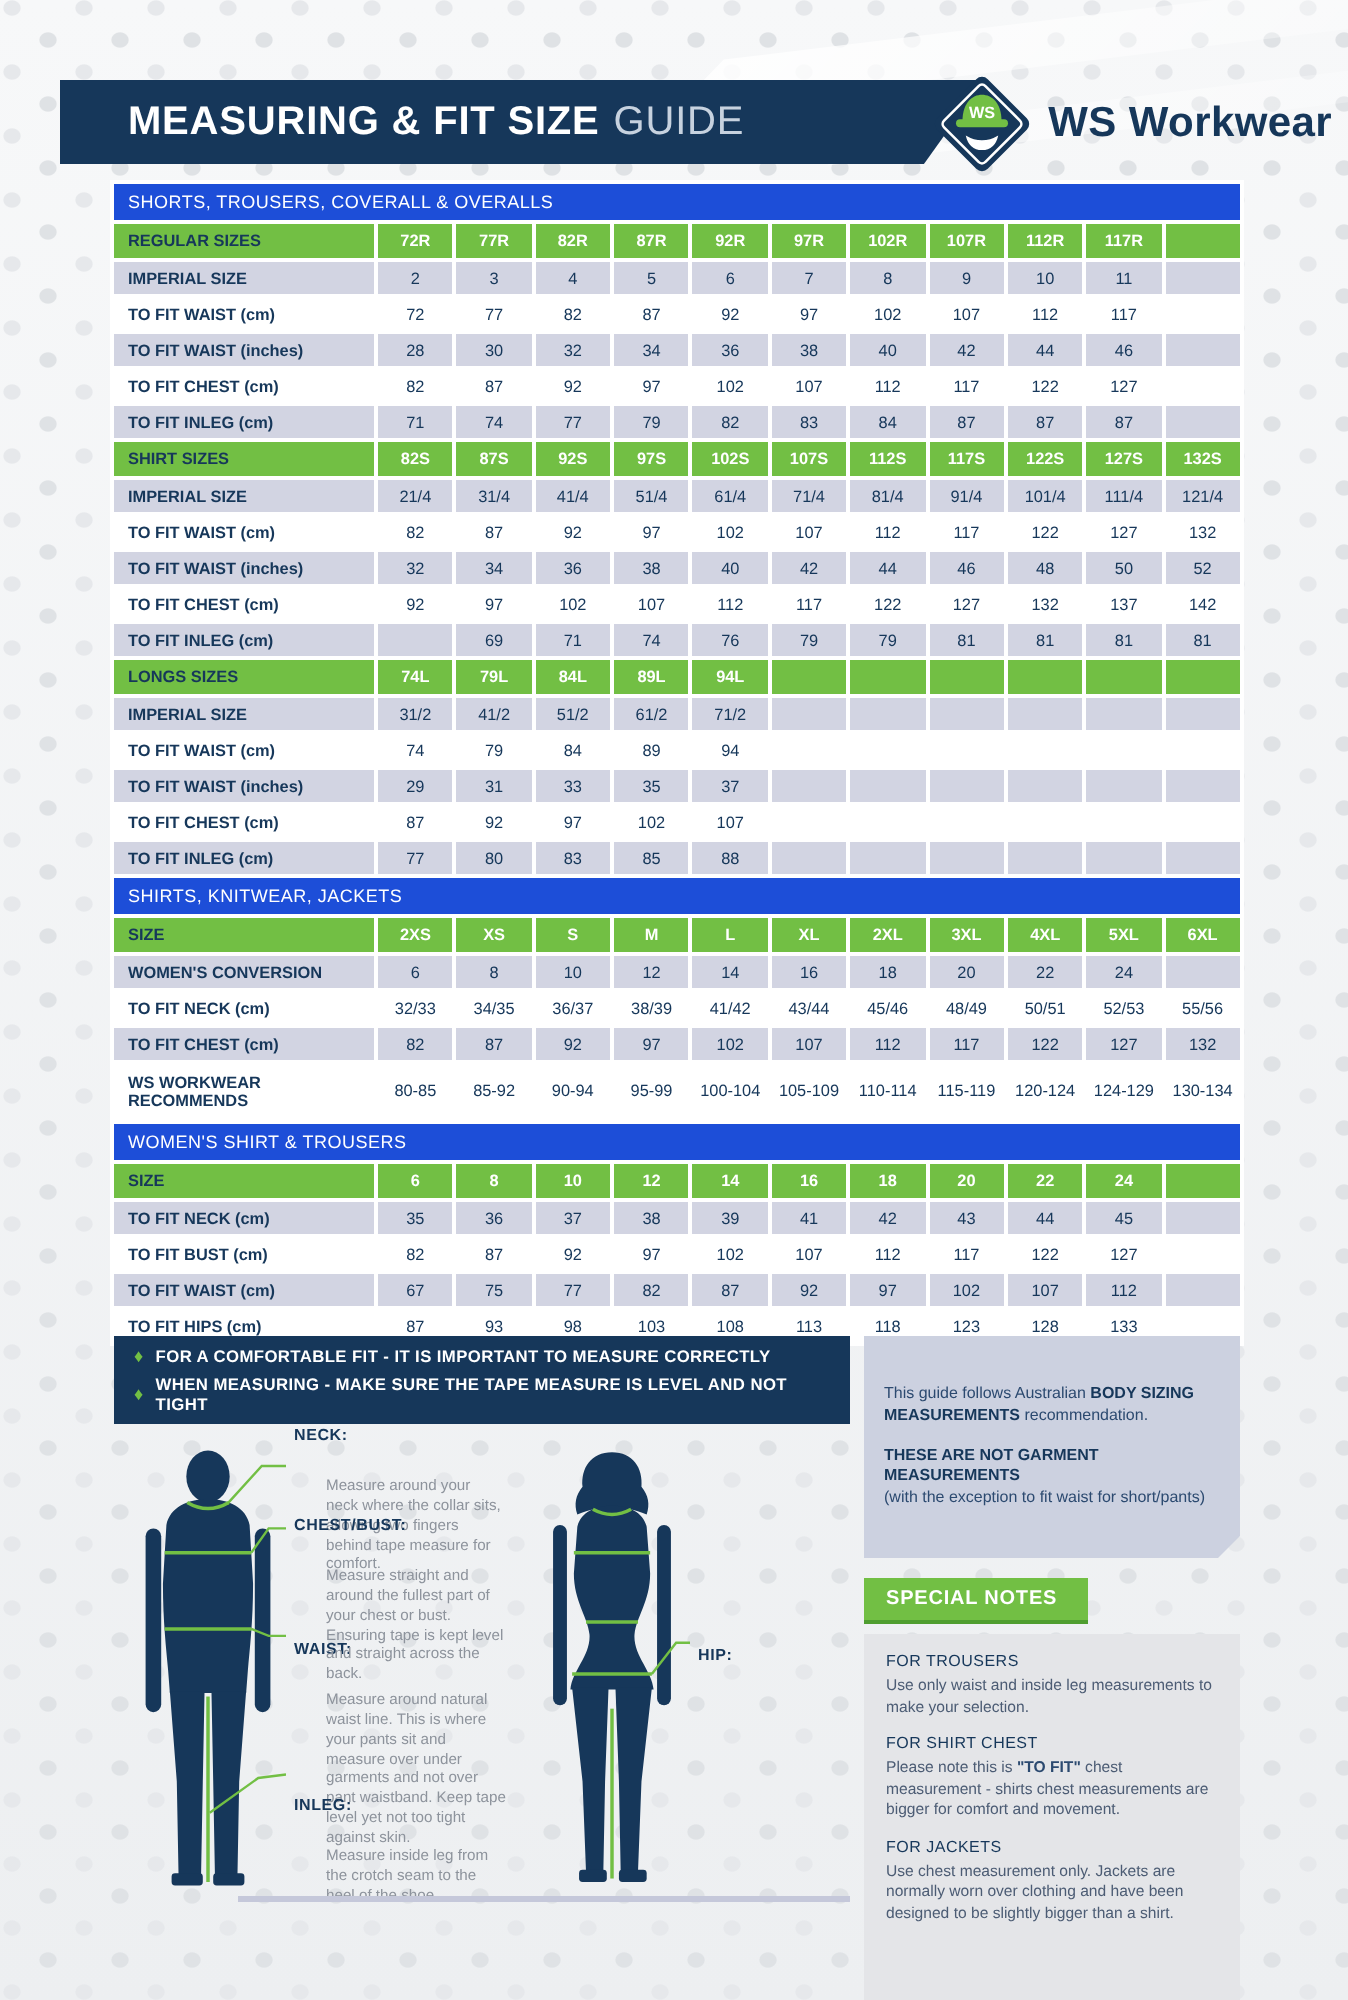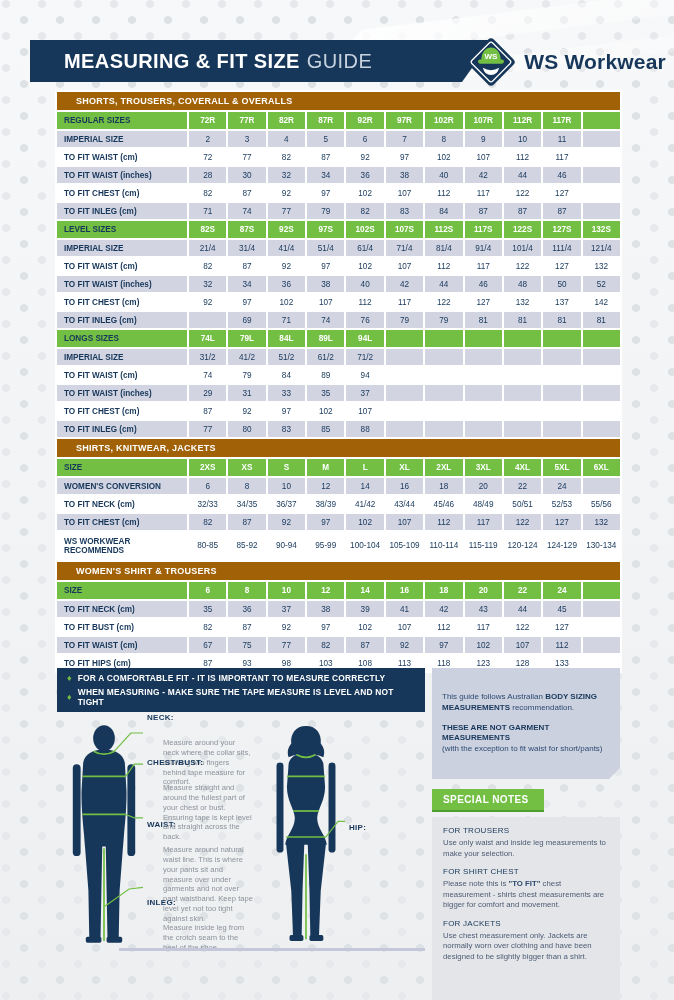--- a/index.html
+++ b/index.html
@@ -24,22 +24,22 @@
     display:flex;align-items:center;padding-left:34px;box-sizing:border-box;}
   .flag .t-bold{color:#fff;font-weight:bold;font-size:20px;letter-spacing:.4px;}
   .flag .t-light{color:#c7d2df;font-size:20px;margin-left:7px;letter-spacing:.4px;}
   .brand{position:absolute;right:8px;top:36px;display:flex;align-items:center;gap:7px;}
   .brand-name{color:#16375a;font-weight:bold;font-size:21px;letter-spacing:.2px;}
 
   
   .sheet{position:absolute;left:55px;top:90px;width:567px;background:#fff;padding:2px;box-sizing:border-box;}
   .trow{display:grid;grid-template-columns:130px repeat(11,1fr);column-gap:2px;margin-bottom:2px;}
   .trow:last-child{margin-bottom:0;}
-  .trow.section{display:block;background:#a16207;color:#fff;font-weight:bold;font-size:9px;
-    line-height:18px;padding-left:19px;letter-spacing:.25px;}
+  .trow.section{display:block;background:#1d4ed8;color:#fff;font-weight:normal;font-size:9px;
+    line-height:18px;padding-left:7px;letter-spacing:.25px;}
   .cell{font-size:8.2px;display:flex;align-items:center;justify-content:center;text-align:center;}
   .cell.label{justify-content:flex-start;text-align:left;padding-left:7px;font-weight:bold;box-sizing:border-box;}
   .trow.sizes .cell{background:#72bf44;color:#fff;font-weight:bold;min-height:17px;}
   .trow.sizes .cell.label{color:#16375a;}
   .trow.data .cell{background:#fff;color:#16375a;min-height:16px;}
   .trow.data.alt .cell{background:#d2d4e2;}
   .trow.tall .cell{min-height:28px;line-height:1.1;}
 
   
   .bottom{position:absolute;left:57px;top:663px;width:563px;height:306px;}
@@ -182,21 +182,21 @@
         <div class="cell val">79</div>
         <div class="cell val">82</div>
         <div class="cell val">83</div>
         <div class="cell val">84</div>
         <div class="cell val">87</div>
         <div class="cell val">87</div>
         <div class="cell val">87</div>
         <div class="cell val"></div>
       </div>
       <div class="trow sizes">
-        <div class="cell label">LEVEL SIZES</div>
+        <div class="cell label">SHIRT SIZES</div>
         <div class="cell val">82S</div>
         <div class="cell val">87S</div>
         <div class="cell val">92S</div>
         <div class="cell val">97S</div>
         <div class="cell val">102S</div>
         <div class="cell val">107S</div>
         <div class="cell val">112S</div>
         <div class="cell val">117S</div>
         <div class="cell val">122S</div>
         <div class="cell val">127S</div>

